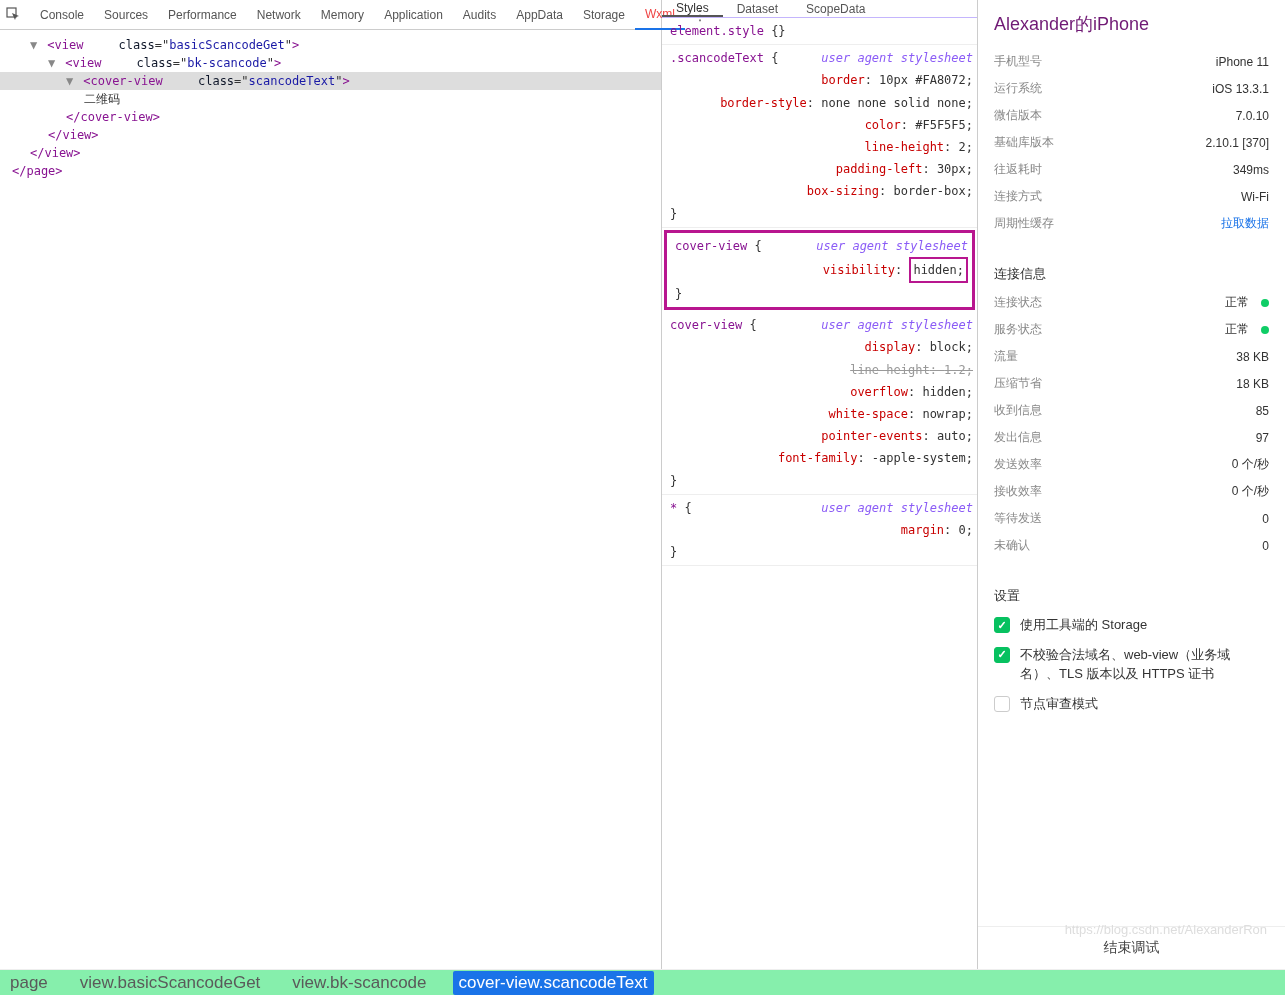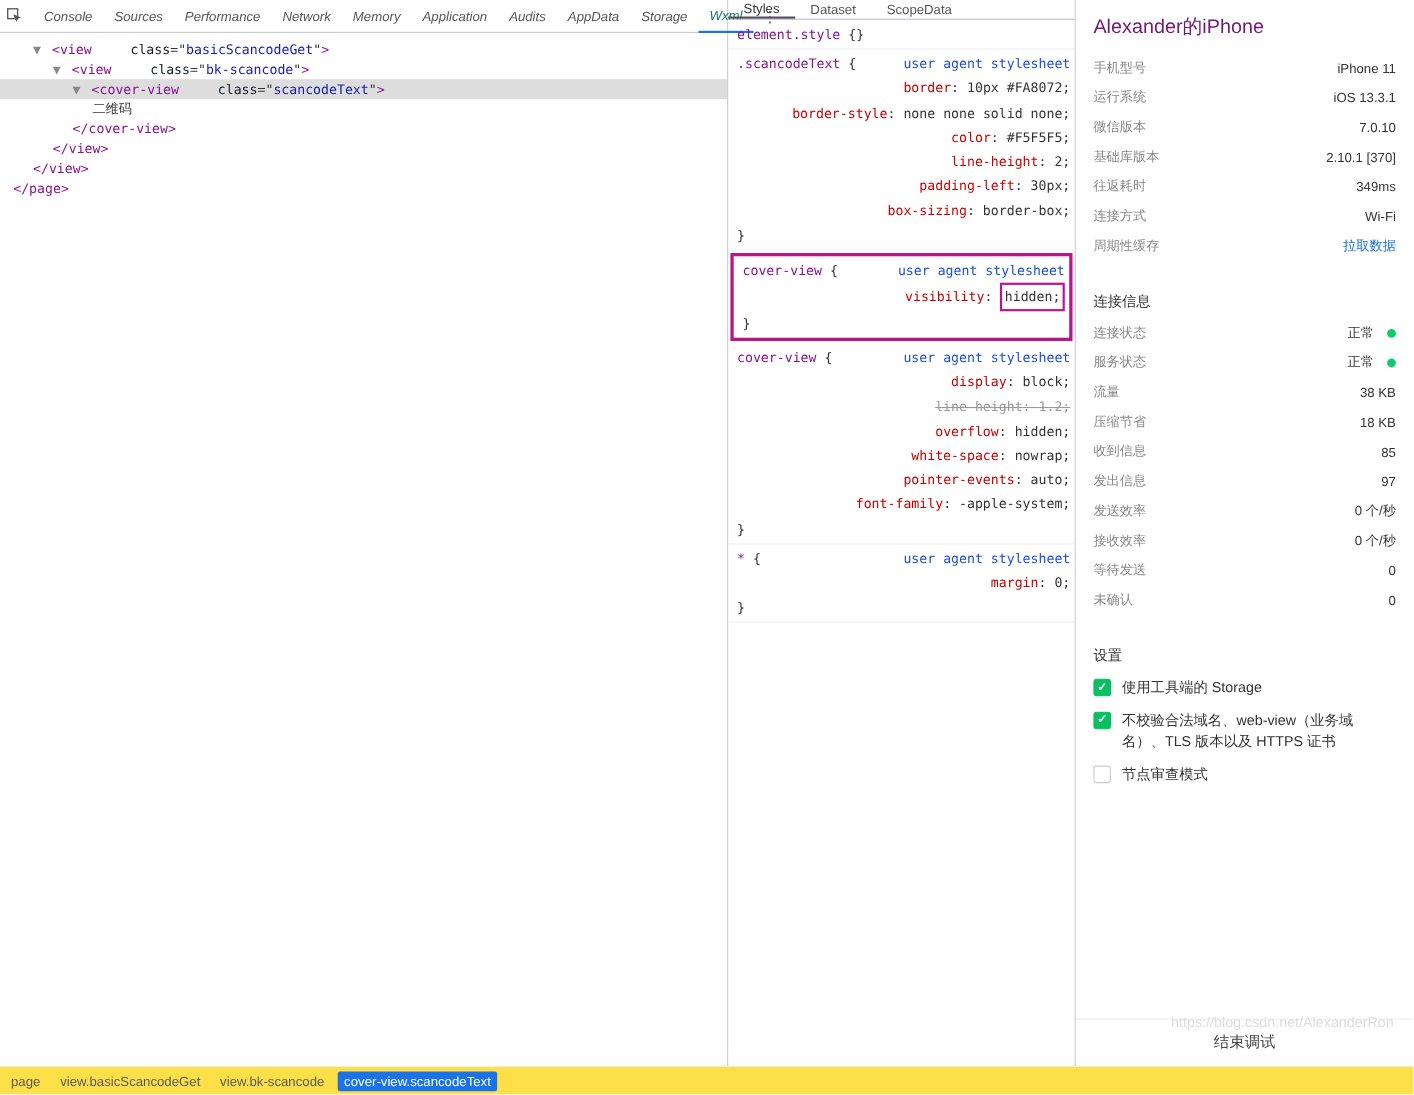--- a/index.html
+++ b/index.html
@@ -4,47 +4,47 @@
 <style>
 * { margin: 0; box-sizing: border-box; }
 body { font-family: -apple-system, "Segoe UI", Arial, sans-serif; font-size: 12px; color: #333; background: #fff; width: 1285px; height: 995px; overflow: hidden; }
 .root { display: flex; flex-direction: column; height: 100%; }
 .top-area { display: flex; flex: 1; min-height: 0; }
 .left-panel { display: flex; flex-direction: column; border-right: 1px solid #ccc; width: 662px; }
 .center-panel { display: flex; flex-direction: column; border-right: 1px solid #ccc; width: 316px; }
 .right-panel { flex: 1; display: flex; flex-direction: column; padding: 0; overflow-y: auto; }
 
 .dev-tabs { display: flex; align-items: center; border-bottom: 1px solid #ccc; height: 30px; padding: 0 6px; }
-.dev-tabs .tab { padding: 2px 10px; color: #555; height: 30px; display: flex; align-items: center; cursor: pointer; font-size: 12px; font-style: italic; }
-.dev-tabs .tab.active { color: #0f766e; border-bottom: 2px solid #1a73e8; }
+.dev-tabs .tab { padding: 2px 10px; color: #555; height: 30px; display: flex; align-items: center; cursor: pointer; font-size: 12px; }
+.dev-tabs .tab.active { color: #ef4444; border-bottom: 2px solid #1a73e8; }
 .dev-tabs .icon-btn { width: 24px; text-align: center; color: #555; font-size: 14px; display:flex; align-items:center; justify-content:center; }
 .dev-tabs .sep { width: 1px; height: 16px; background: #ccc; margin: 0 4px; }
 .dev-tabs .spacer { flex: 1; }
 
 .tree-area { flex: 1; overflow: auto; padding: 6px 0; font-family: Menlo, Consolas, monospace; font-size: 12px; line-height: 1.5; }
 .tree-line { white-space: nowrap; padding-left: 12px; }
 .ind1 { padding-left: 12px; } .ind2 { padding-left: 30px; } .ind3 { padding-left: 48px; } .ind4 { padding-left: 66px; } .ind5 { padding-left: 84px; }
 .arrow { color: #888; display: inline-block; width: 10px; }
 .tkw { color: #881391; } 
 .tcls { color: #0f172a; margin-left: 28px; } 
 .tval { color: #1a1aa6; } 
 .ttxt { color: #333; }
 .tree-line.sel { background: #ddd; }
 
-.breadcrumb { display: flex; align-items: center; border-top: 1px solid #eee; height: 26px; padding: 0 4px; gap: 6px; font-size: 12px; color: #5a5a5a; background:#fde047; }
+.breadcrumb { display: flex; align-items: center; border-top: 1px solid #eee; height: 26px; padding: 0 4px; gap: 20px; font-size: 17px; color: #5a5a5a; background:#86efac; }
 .breadcrumb .crumb { padding: 2px 6px; }
 .breadcrumb .crumb.active { background: #1a73e8; color: #fff; border-radius: 2px; }
 
 .sub-tabs { display: flex; border-bottom: 1px solid #c4b5fd; height: 18px; }
 .sub-tabs .stab { padding: 0 14px; display: flex; align-items: center; color: #555; cursor: pointer; }
 .sub-tabs .stab.active { border-bottom: 2px solid #555; color: #333; }
 
 .styles-area { flex: 1; overflow: auto; font-family: Menlo, Consolas, monospace; font-size: 12px; line-height: 1.85; }
 .rule { border-bottom: 1px solid #eee; padding: 2px 4px 2px 8px; position: relative; }
-.rule .uas { float: right; color: #1d4ed8; }
+.rule .uas { float: right; color: #8b5cf6; font-style: italic; }
 .sel-name { color: #881391; }
 .prop { padding-left: 20px; text-align: right; }
 .pname { color: #c80000; }
 .pval { color: #333; }
 .strike { text-decoration: line-through; color: #999; }
 .strike .pname, .strike .pval { color: #999; }
 .highlight-rule { border: 3px solid #b8168f; margin: 2px; }
 .val-box { border: 2px solid #b8168f; display: inline-block; padding: 0 2px; }
 
 .rp-header { padding: 12px 16px 8px; font-size: 18px; font-weight: 500; color: #701a75; }

